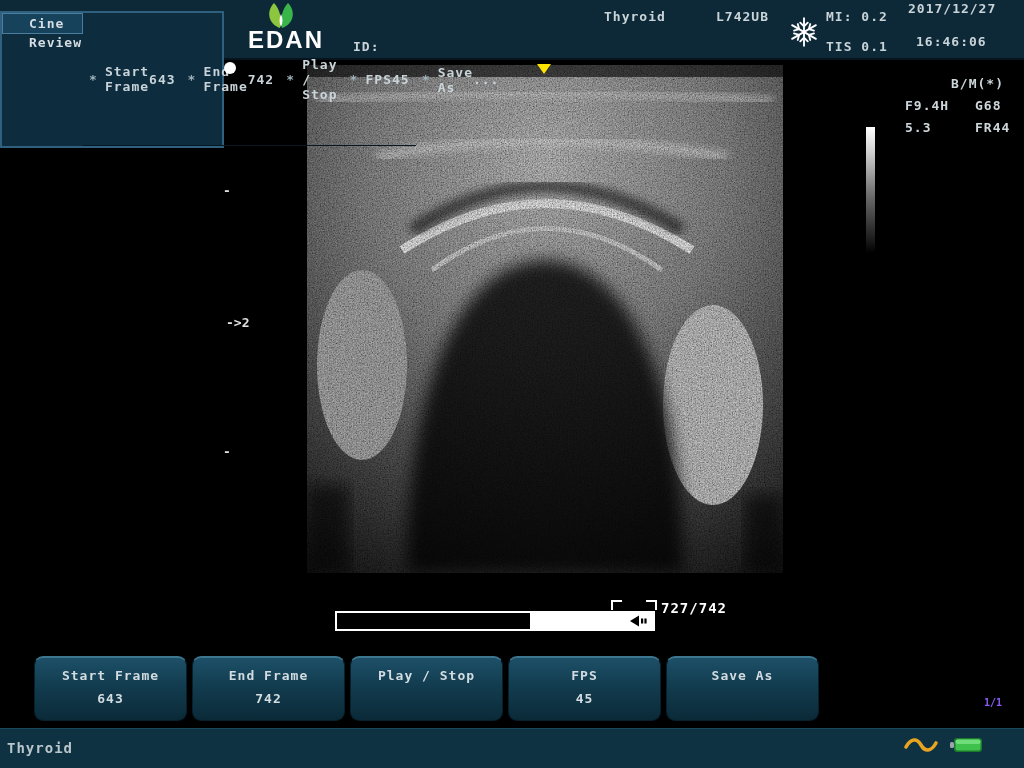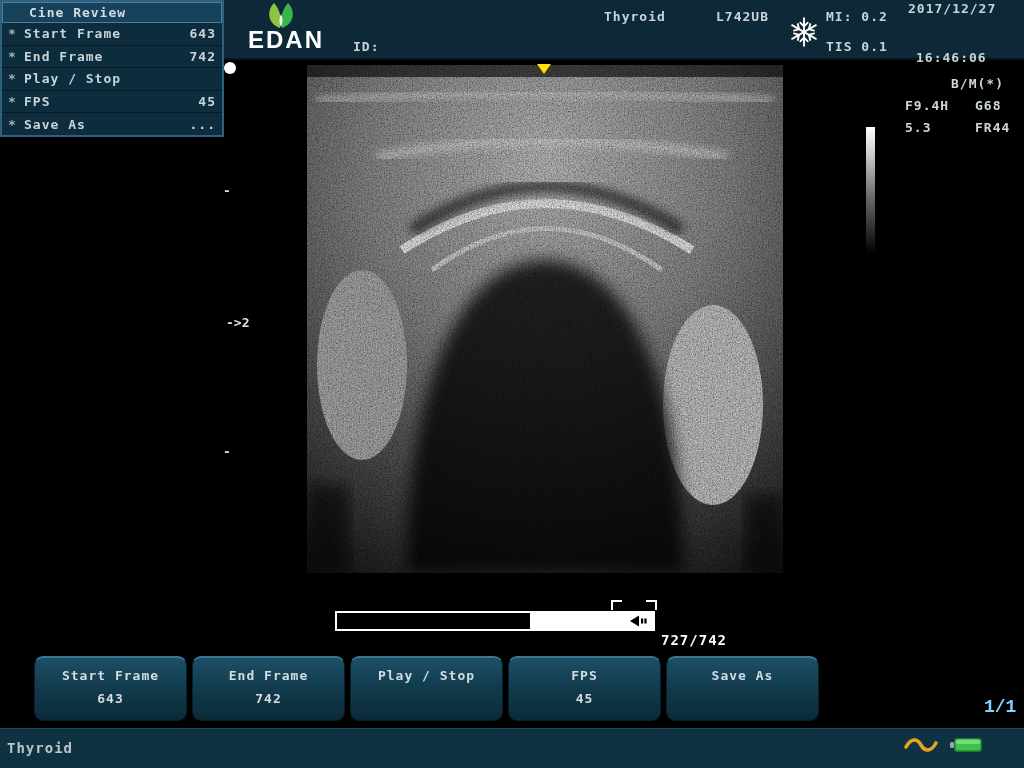--- a/index.html
+++ b/index.html
@@ -15,25 +15,25 @@
   .brand .leaf { display:block; margin:0 auto; }
   .brand .brand-name { display:block; color:#fff; font-family:"Liberation Sans",sans-serif;
                        font-weight:bold; font-size:24px; letter-spacing:2px; line-height:22px; }
   .id-label { left:333px; top:39px;margin-left:20px; }
   .exam-type { left:604px; top:9px; }
   .probe { left:716px; top:9px; }
   .freeze { position:absolute; left:789px; top:17px; }
   .mi  { left:826px; top:9px; }
   .tis { left:826px; top:39px; }
   .date { left:908px; top:1px; }
-  .time { left:916px; top:50px; }
-
-  
-  .menu { position:absolute; left:0; top:0; width:224px; height:137px; z-index:5;
-          background:#0d2c3e; border:2px solid #2f617e; display:flex; flex-direction:column; }
+  .time { left:916px; top:34px; }
+
+  
+  .menu { position:absolute; left:0; top:11px; width:224px; height:137px; z-index:5;
+          background:#0d2c3e; border:2px solid #2f617e; display:flex; flex-direction:row; }
   .menu-header { height:21px; background:#17425c; border:1px solid #4a7d9e;
                  font-size:13px; font-weight:bold; letter-spacing:1px;
                  padding-left:26px; line-height:19px; color:#d4dde2; }
   .menu-item { flex:1; display:flex; align-items:center; font-size:13px; font-weight:bold;
                letter-spacing:1px; border-bottom:1px solid #081822; padding:0 6px; }
   .menu-item:last-child { border-bottom:none; }
   .menu-item .ast { width:16px; color:#9fb3bc; }
   .menu-item .mlabel { flex:1; }
   .menu-item .mval { text-align:right; }
   .menu-cursor-dot { position:absolute; left:224px; top:62px; width:12px; height:12px;
@@ -62,32 +62,32 @@
              background:linear-gradient(#ffffff,#d0d0d0 20%,#6a6a6a 55%,#1a1a1a 90%,#000); }
 
   
   .cine-slider { position:absolute; left:335px; top:611px; width:320px; height:20px;
                  border:2px solid #fff; background:#000; }
   .cine-fill { position:absolute; top:0; bottom:0; left:193px; right:0; background:#fff; }
   .cine-marker { position:absolute; right:4px; top:1px; }
   .bracket { position:absolute; top:600px; width:11px; height:10px; z-index:3; }
   .bracket-l { left:611px; border-top:2px solid #fff; border-left:2px solid #fff; }
   .bracket-r { left:646px; border-top:2px solid #fff; border-right:2px solid #fff; }
-  .cine-pos { position:absolute; left:661px; top:632px; font-size:14px; font-weight:bold;
+  .cine-pos { position:absolute; left:661px; top:600px; font-size:14px; font-weight:bold;
               color:#fff; letter-spacing:1px; }
 
   
   .softkey { position:absolute; top:656px; width:153px; height:65px; border-radius:9px;
              background:linear-gradient(#1d5068,#123c4f 45%,#0b2a38);
              border:1px solid #06202c; border-top:2px solid #3d768f;
              text-align:center; color:#d3dce0; cursor:pointer; }
   .softkey .sk-label { display:block; margin-top:10px; font-size:13px; font-weight:bold; letter-spacing:1px; }
   .softkey .sk-value { display:block; margin-top:8px; font-size:13px; font-weight:bold; letter-spacing:1px; }
   .sk-0 { left:34px; } .sk-1 { left:192px; } .sk-2 { left:350px; } .sk-3 { left:508px; } .sk-4 { left:666px; }
-  .page-indicator { position:absolute; left:984px; top:697px; font-size:18px; font-weight:bold; color:#7dd3fc;font-family:Liberation Mono, monospace; }
+  .page-indicator { position:absolute; left:984px; top:697px; font-size:10px; font-weight:bold; color:#8b5cf6; }
 
   
   .statusbar { position:absolute; left:0; top:728px; width:1024px; height:40px;
                background:#0e3242; border-top:1px solid #1b4a5e; }
   .statusbar .exam { position:absolute; left:7px; top:11px; font-size:14px; font-weight:bold;
                      letter-spacing:1px; color:#b9c6cc; }
   .ac-icon { position:absolute; left:903px; top:736px; }
   .battery-icon { position:absolute; left:949px; top:735px; }
 </style>
 </head>

